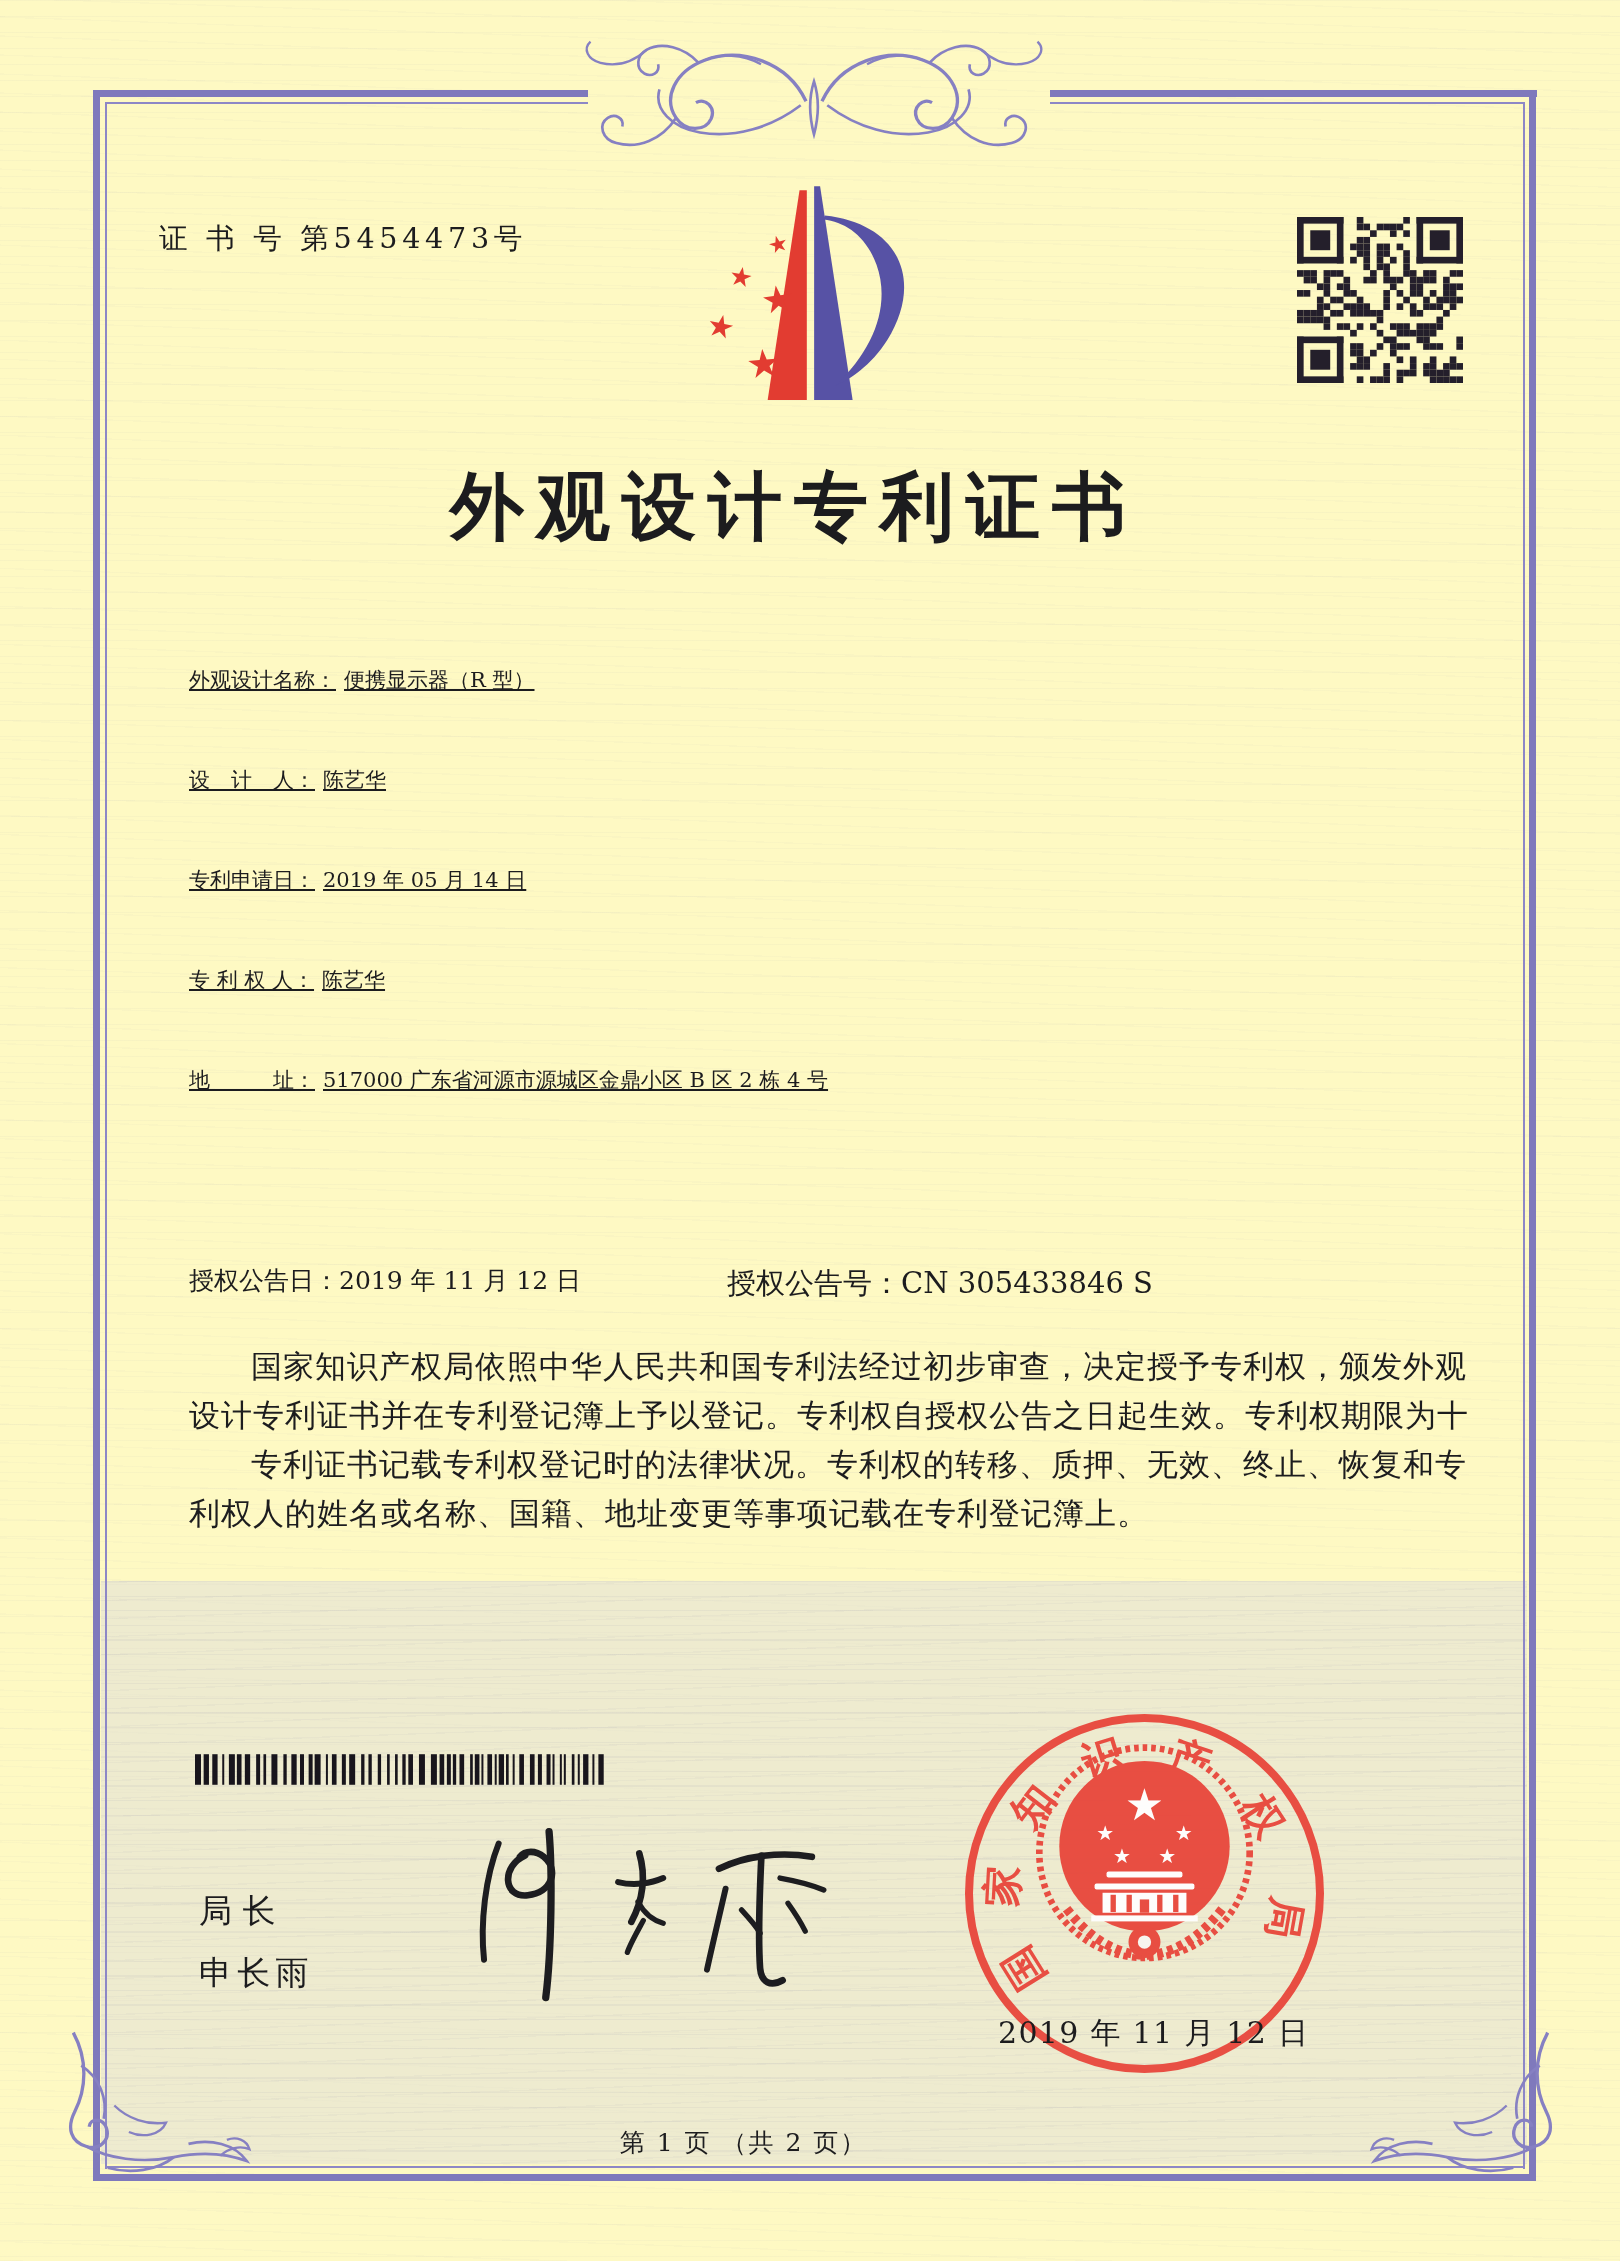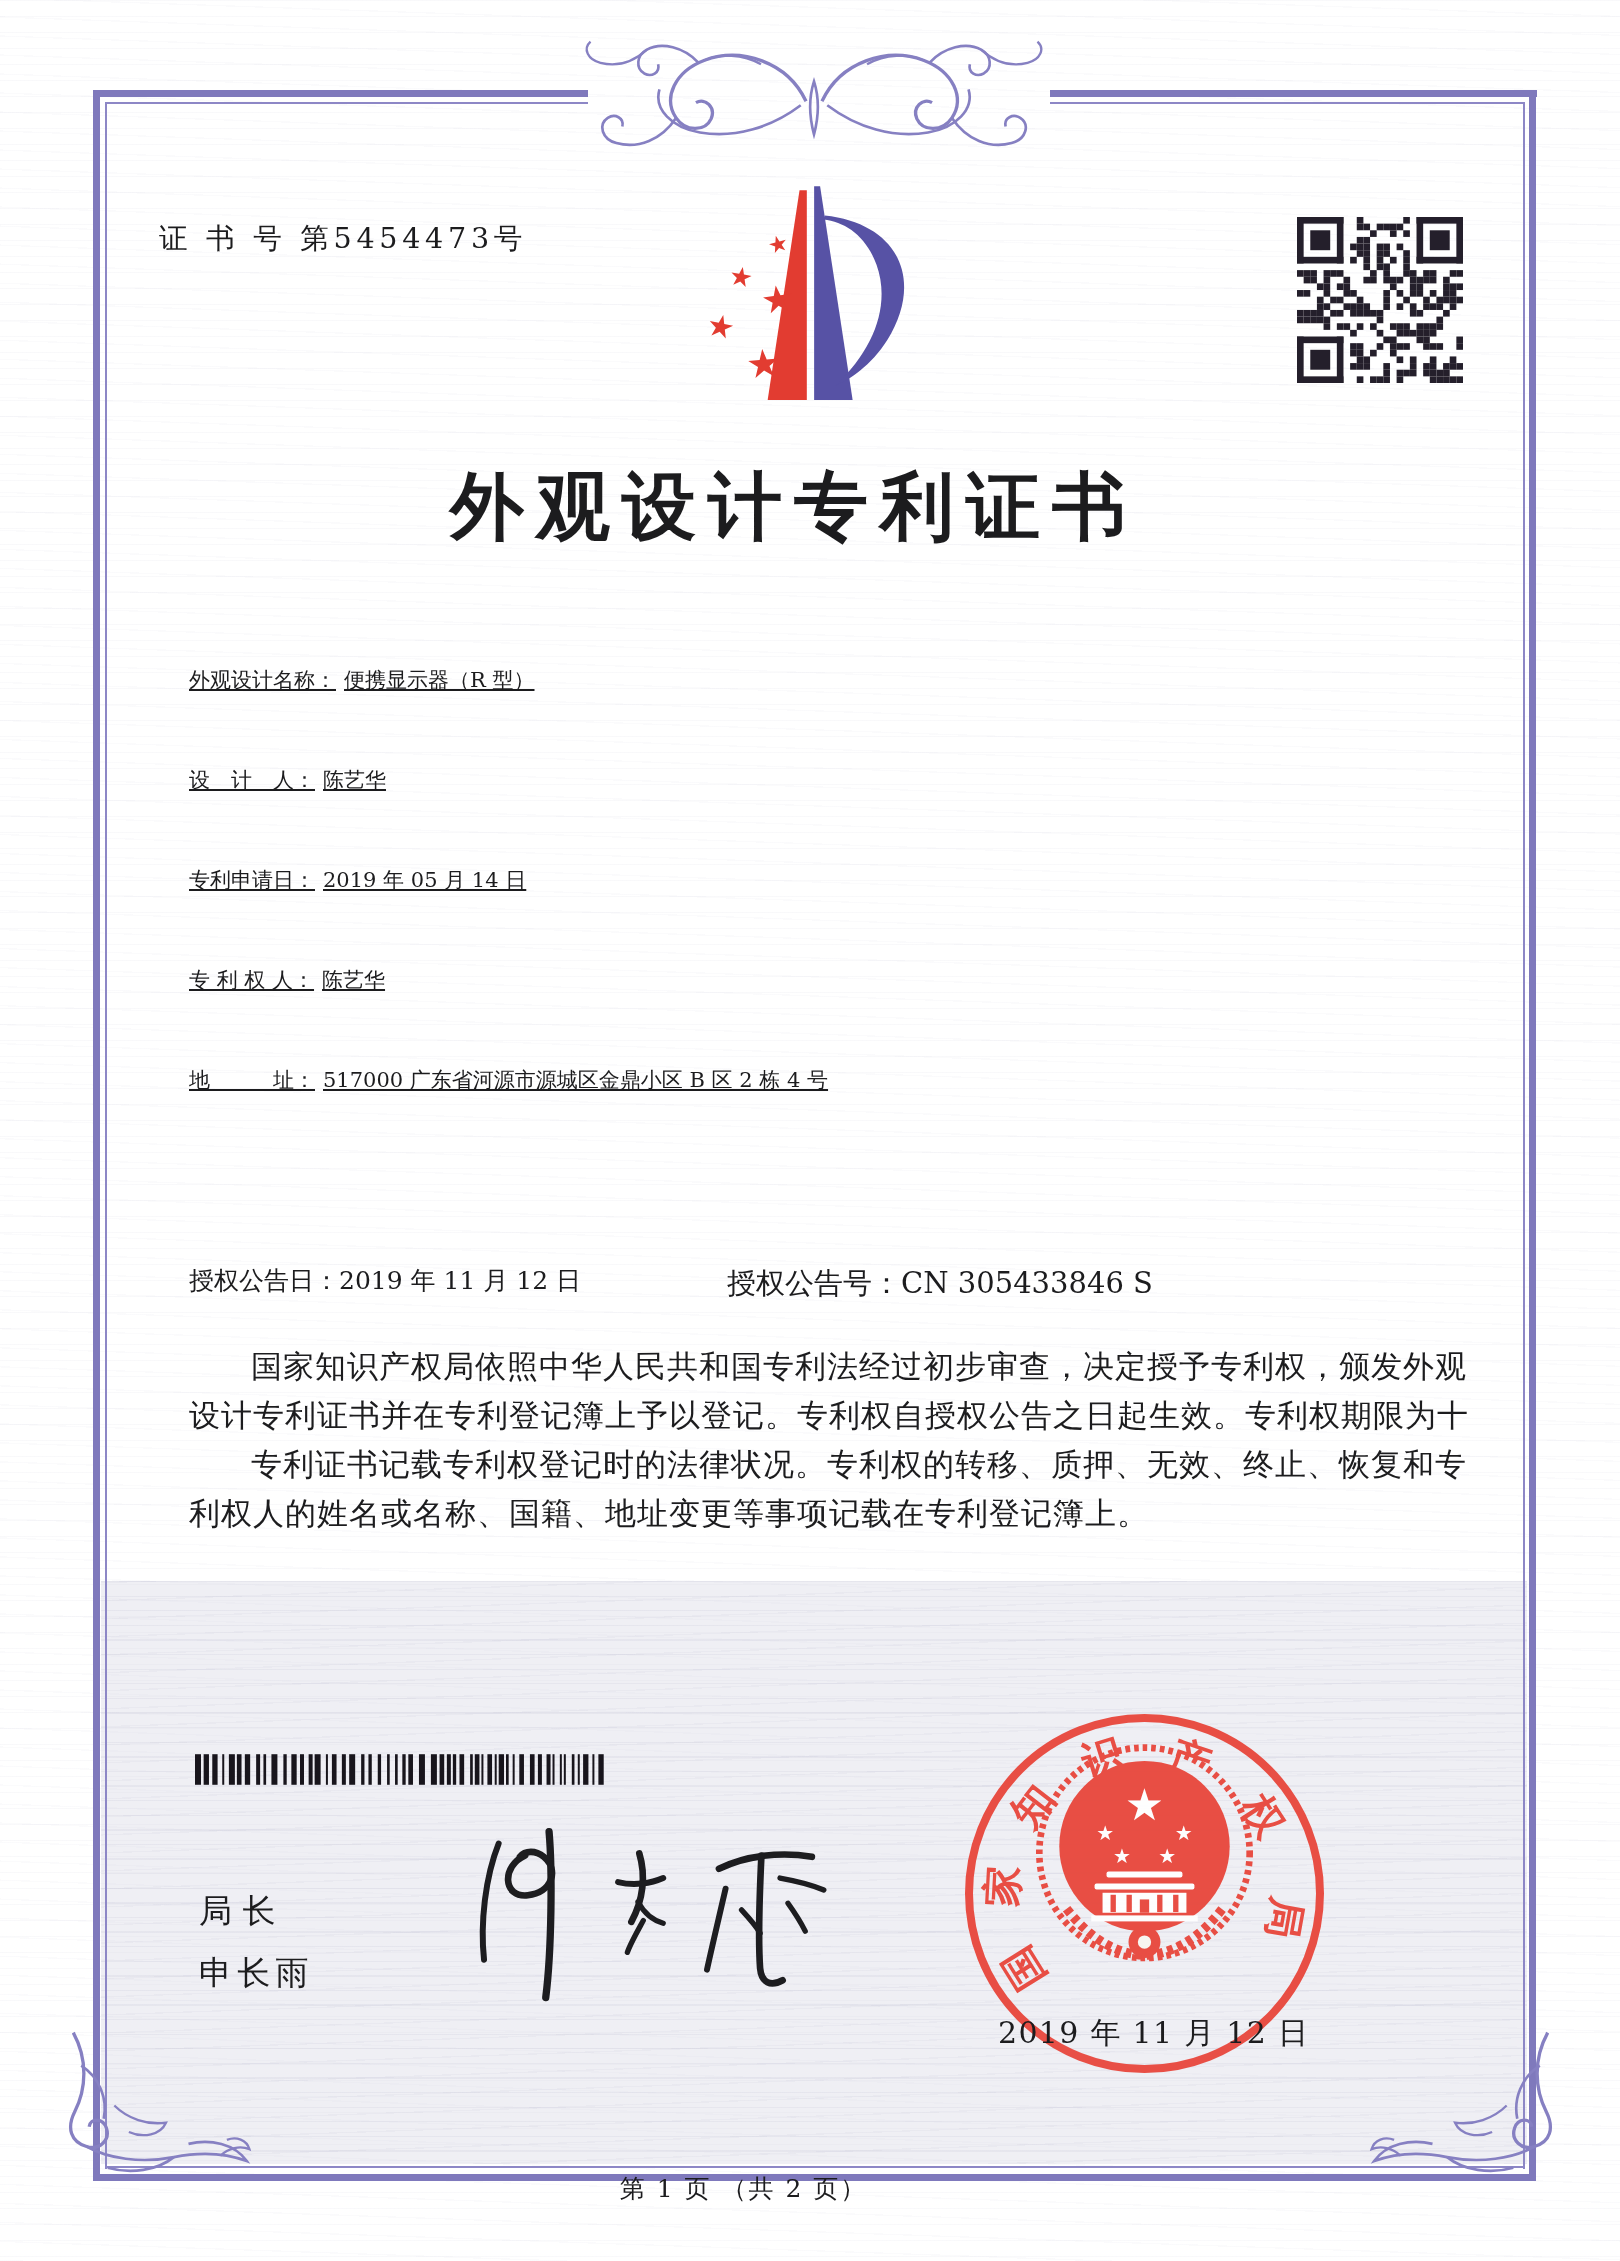--- a/index.html
+++ b/index.html
@@ -1,17 +1,17 @@
 <!DOCTYPE html>
 <html style="font-size:10.6px"><head>
 <meta charset="utf-8">
 <style>
   html,body{margin:0;padding:0;background:#d8d6d2;}
   .page{position:relative;width:1621px;height:2261px;margin:0 auto;overflow:hidden;
-        background:#ffffff;
+        background:#fef9c3;
         font-family:"DejaVu Serif","Liberation Serif",serif;color:#1c1c1e;}
   .page::before{content:"";position:absolute;inset:0;pointer-events:none;
         background:repeating-linear-gradient(to bottom, rgba(135,135,172,.05) 0 1.3px, transparent 1.3px 16px),
                    repeating-linear-gradient(2deg, rgba(135,135,172,.035) 0 1.3px, transparent 1.3px 19px);}
   .tint-zone{position:absolute;left:101px;top:1581px;width:1426px;height:583px;
         background:rgba(212,212,226,.38);pointer-events:none;}
   .tint-zone::after{content:"";position:absolute;inset:0;
         background:repeating-linear-gradient(to bottom, rgba(120,120,160,.08) 0 1.3px, transparent 1.3px 14.6px),
                    repeating-linear-gradient(-2deg, rgba(120,120,160,.05) 0 1.3px, transparent 1.3px 18px);}
 
@@ -50,21 +50,21 @@
   .signature{position:absolute;left:419px;top:1817px;width:438px;height:203px;}
 
   .seal{position:absolute;left:965px;top:1714px;width:359px;height:359px;opacity:.94;}
   .seal .ring{position:absolute;inset:0;border:8.6px solid #e8453a;border-radius:50%;}
   .seal .ring-char{position:absolute;font-size:41px;font-weight:bold;color:#e8453a;
         transform-origin:center;line-height:1;}
   .seal .emblem{position:absolute;left:63px;top:26.6px;width:233px;height:247px;}
   .seal-date{position:absolute;left:998px;top:2013px;font-size:30px;letter-spacing:1.3px;white-space:pre;}
 
   .footer{position:absolute;left:571px;top:2126px;width:345px;text-align:center;
-          font-size:25px;letter-spacing:2px;white-space:pre;margin-top:46px;}
+          font-size:25px;letter-spacing:2px;white-space:pre;}
 </style>
 </head>
 <body>
 
 <div class="page">
 
   <div class="tint-zone"></div>
 
   <div class="fl" style="left:93px;top:90px;width:495px;height:7.3px;"></div>
   <div class="fl" style="left:1050px;top:90px;width:487px;height:7.3px;"></div>

